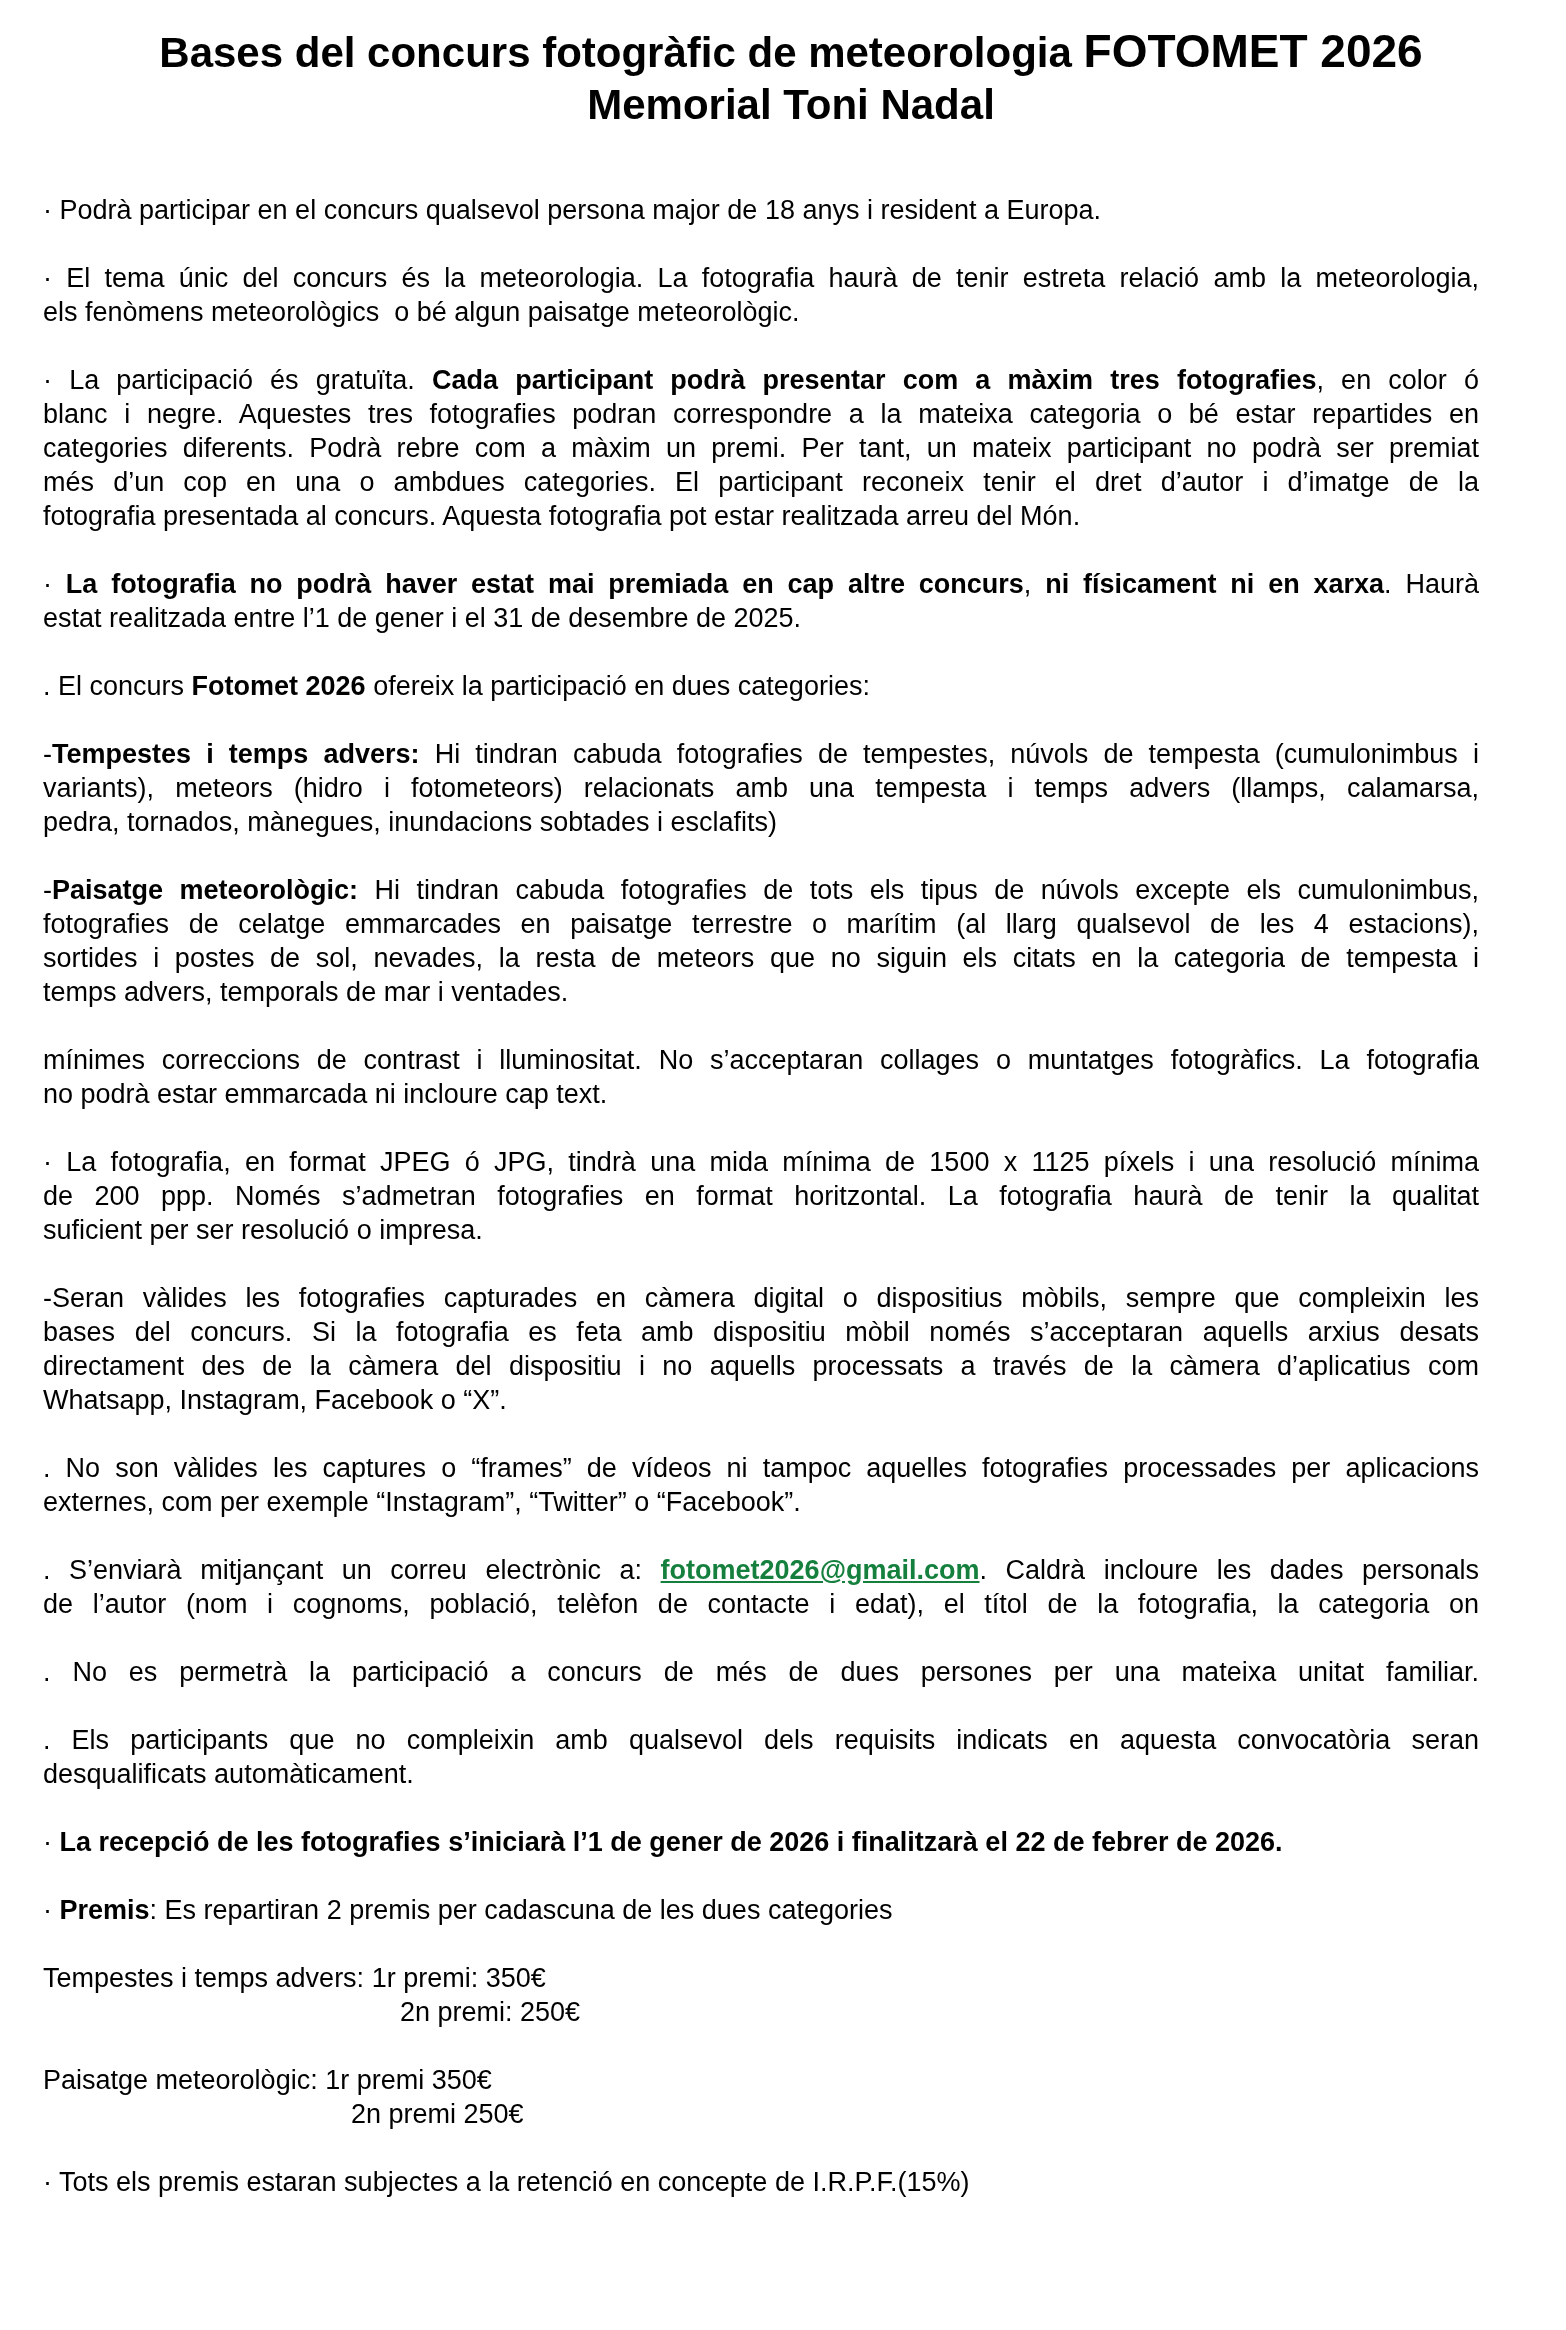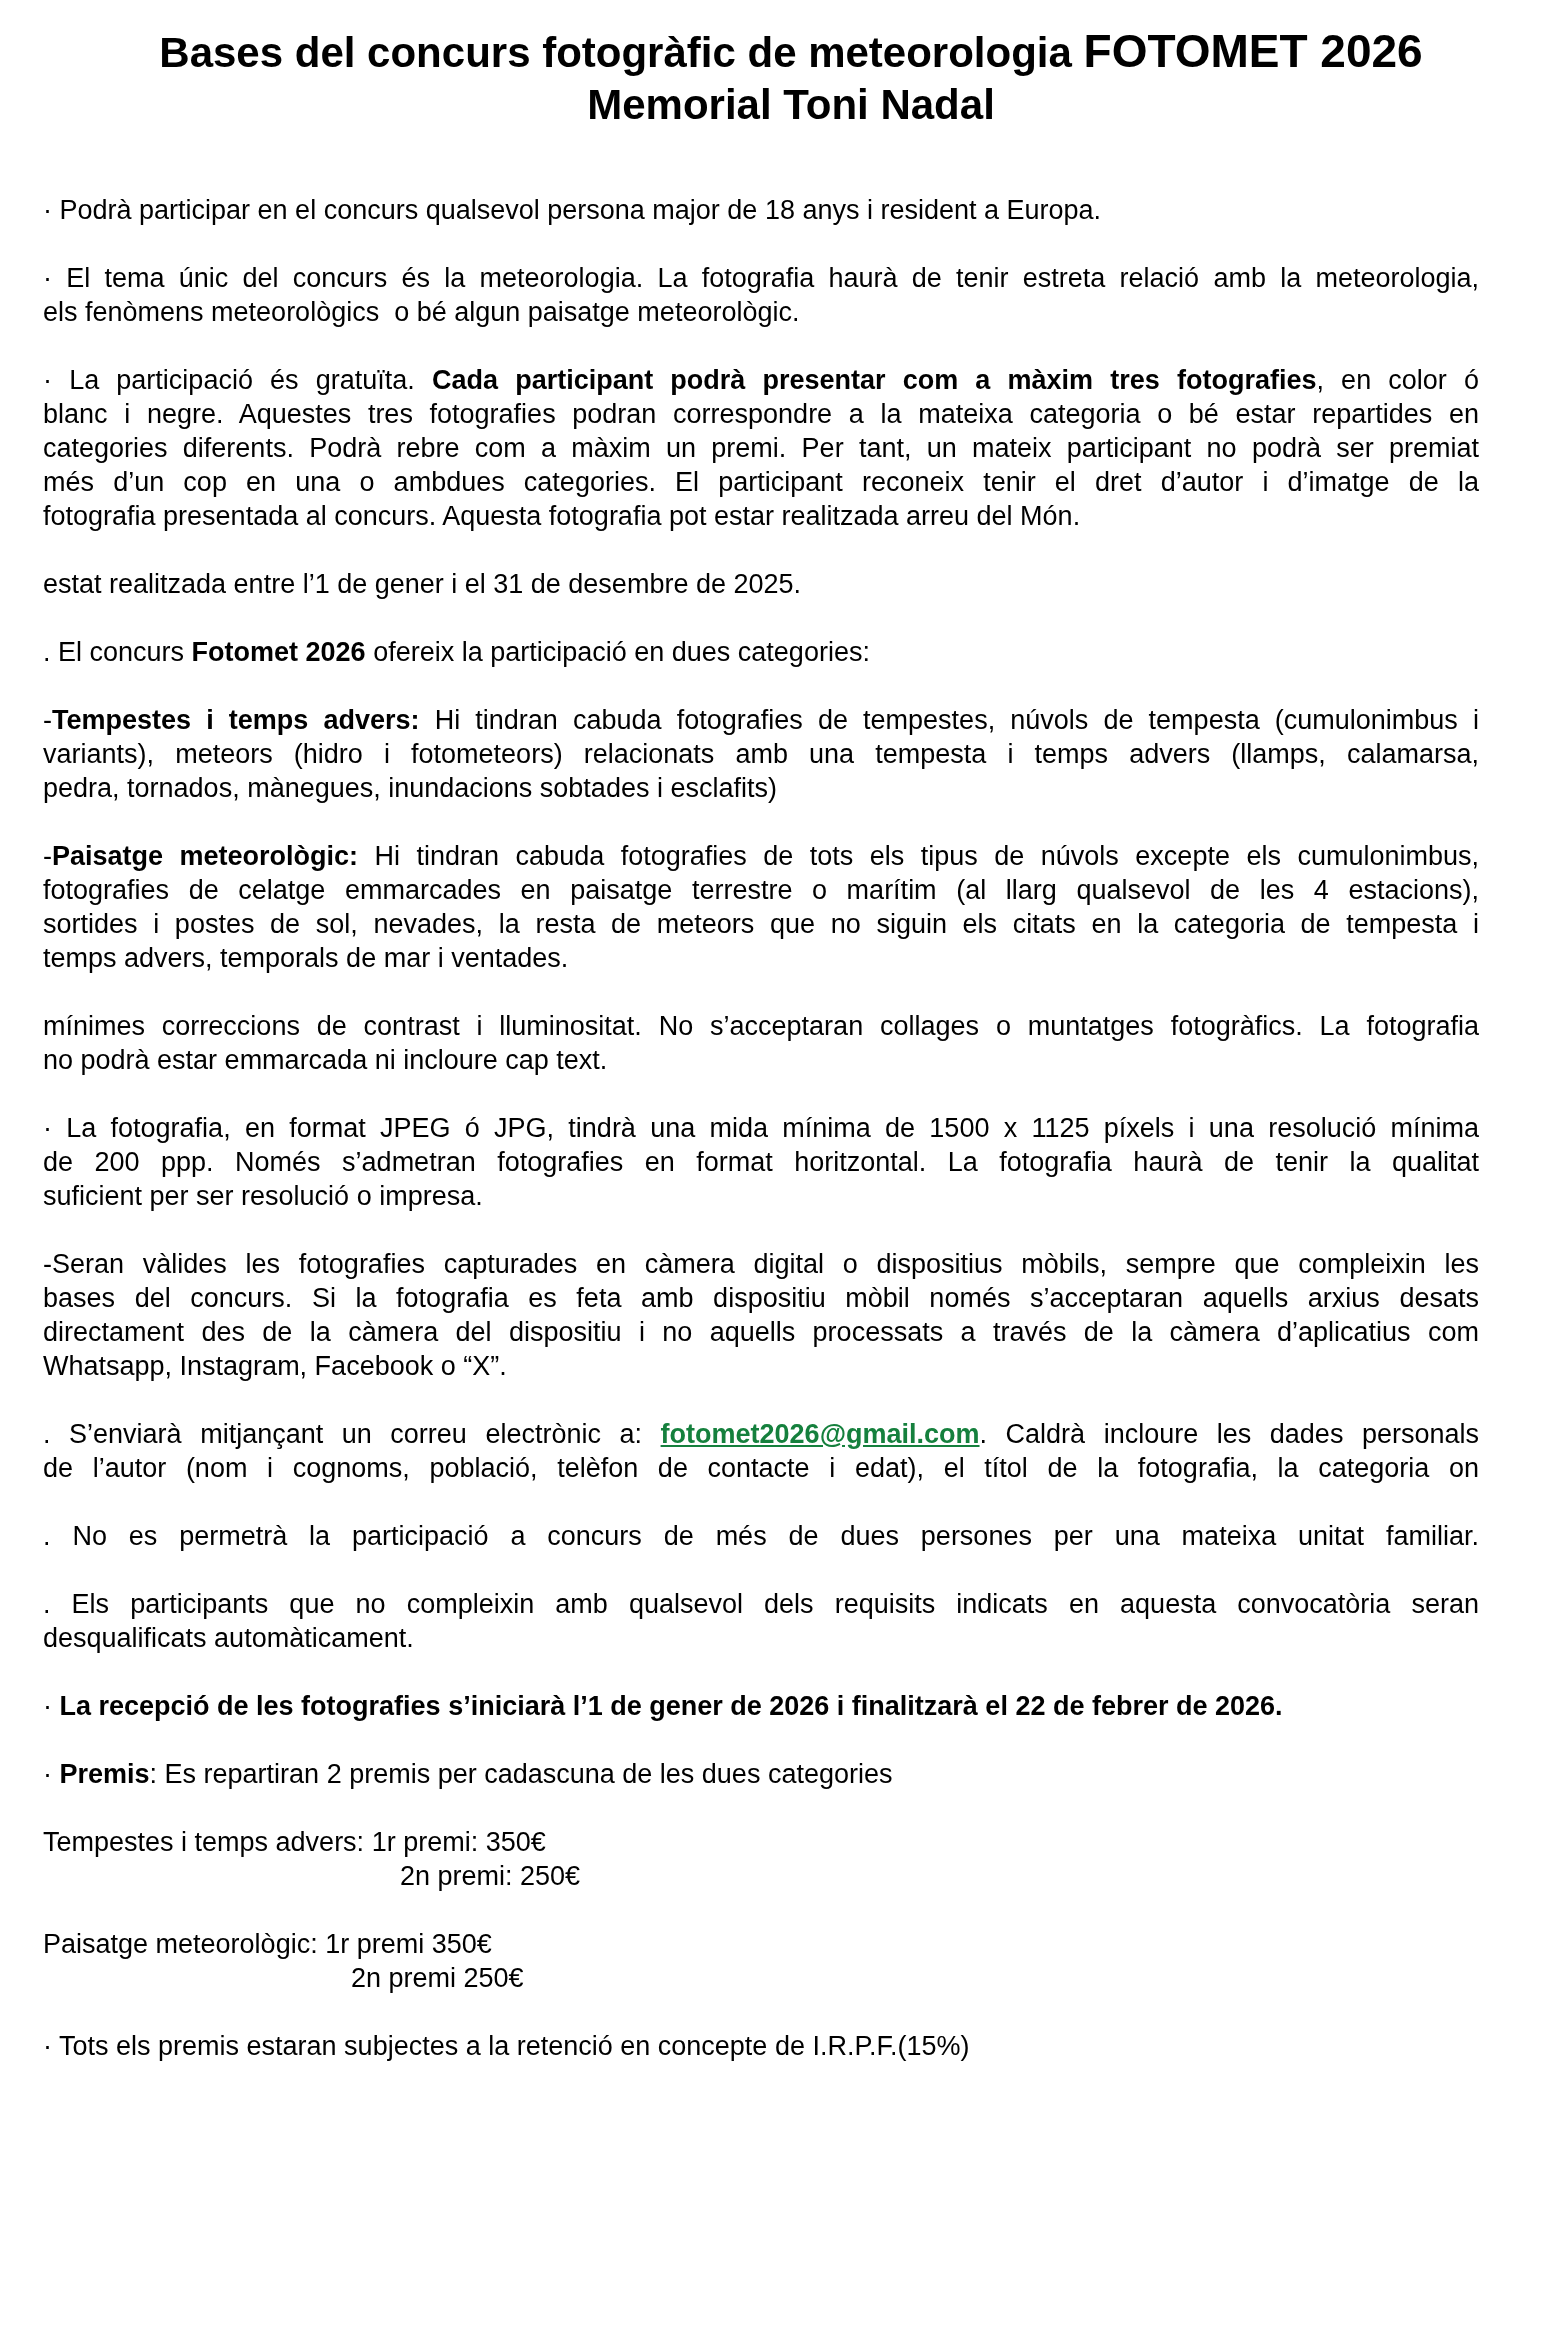--- a/index.html
+++ b/index.html
@@ -37,20 +37,21 @@
         <span class="line"><span>els fenòmens meteorològics  o bé algun paisatge meteorològic.</span></span>
       </div>
       <div class="para">
         <span class="line j"><span>·  La participació és gratuïta. </span><span class="b">Cada participant podrà presentar com a màxim tres fotografies</span><span>, en color ó</span></span>
         <span class="line j"><span>blanc i negre. Aquestes tres fotografies podran correspondre a la mateixa categoria o bé estar repartides en</span></span>
         <span class="line j"><span>categories diferents. Podrà rebre com a màxim un premi. Per tant, un mateix participant no podrà ser premiat</span></span>
         <span class="line j"><span>més d’un cop en una o ambdues categories. El participant reconeix tenir el dret d’autor i d’imatge de la</span></span>
         <span class="line"><span>fotografia presentada al concurs. Aquesta fotografia pot estar realitzada arreu del Món.</span></span>
       </div>
       <div class="para">
+        <span class="line j"><span>· </span><span class="b">La fotografia no podrà haver estat mai premiada en cap altre concurs</span><span>, </span><span class="b">ni físicament ni en xarxa</span><span>. Haurà</span></span>
         <span class="line"><span>estat realitzada entre l’1 de gener i el 31 de desembre de 2025.</span></span>
       </div>
       <div class="para">
         <span class="line"><span>. El concurs </span><span class="b">Fotomet 2026</span><span> ofereix la participació en dues categories:</span></span>
       </div>
       <div class="para">
         <span class="line j"><span>-</span><span class="b">Tempestes i temps advers:</span><span> Hi tindran cabuda fotografies de tempestes, núvols de tempesta (cumulonimbus i</span></span>
         <span class="line j"><span>variants), meteors (hidro i fotometeors) relacionats amb una tempesta i temps advers (llamps, calamarsa,</span></span>
         <span class="line"><span>pedra, tornados, mànegues, inundacions sobtades i esclafits)</span></span>
       </div>
@@ -67,20 +68,24 @@
       <div class="para">
         <span class="line j"><span>· La fotografia, en format JPEG ó JPG, tindrà una mida mínima de 1500 x 1125 píxels i una resolució mínima</span></span>
         <span class="line j"><span>de 200 ppp. Només s’admetran fotografies en format horitzontal. La fotografia haurà de tenir la qualitat</span></span>
         <span class="line"><span>suficient per ser resolució o impresa.</span></span>
       </div>
       <div class="para">
         <span class="line j"><span>-Seran vàlides les fotografies capturades en càmera digital  o dispositius mòbils, sempre que compleixin les</span></span>
         <span class="line j"><span>bases del concurs. Si la fotografia es feta amb dispositiu mòbil només s’acceptaran aquells arxius desats</span></span>
         <span class="line j"><span>directament des de la càmera del dispositiu i no aquells processats a través de la càmera d’aplicatius com</span></span>
         <span class="line"><span>Whatsapp, Instagram, Facebook o “X”.</span></span>
+      </div>
+      <div class="para">
+        <span class="line j"><span>. No son vàlides les captures o “frames” de vídeos ni tampoc aquelles fotografies processades per aplicacions</span></span>
+        <span class="line"><span>externes, com per exemple “Instagram”, “Twitter” o “Facebook”.</span></span>
       </div>
       <div class="para">
         <span class="line j"><span>. S’enviarà mitjançant un correu electrònic a: </span><a class="link">fotomet2026@gmail.com</a><span>. Caldrà incloure les dades personals</span></span>
         <span class="line j"><span>de l’autor (nom i cognoms, població, telèfon de contacte i edat), el títol de la fotografia, la categoria on</span></span>
       </div>
       <div class="para">
         <span class="line j"><span>. No es permetrà la participació a concurs de més de dues persones per una mateixa unitat familiar.</span></span>
       </div>
       <div class="para">
         <span class="line j"><span>. Els participants que no compleixin amb qualsevol dels requisits indicats en aquesta convocatòria seran</span></span>

